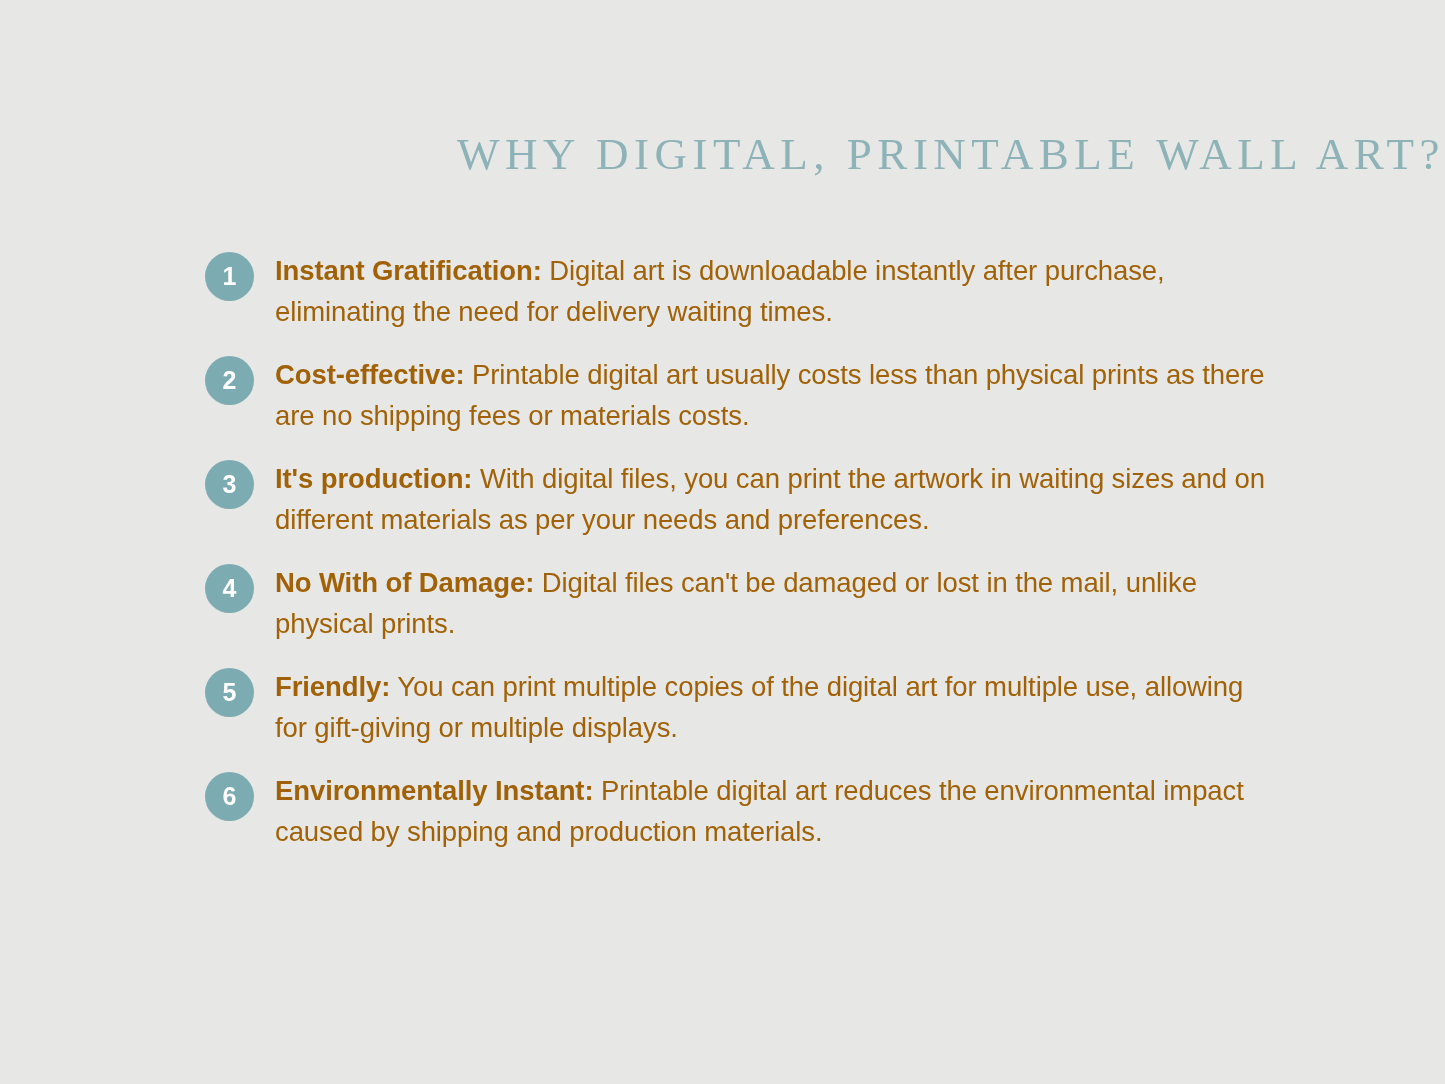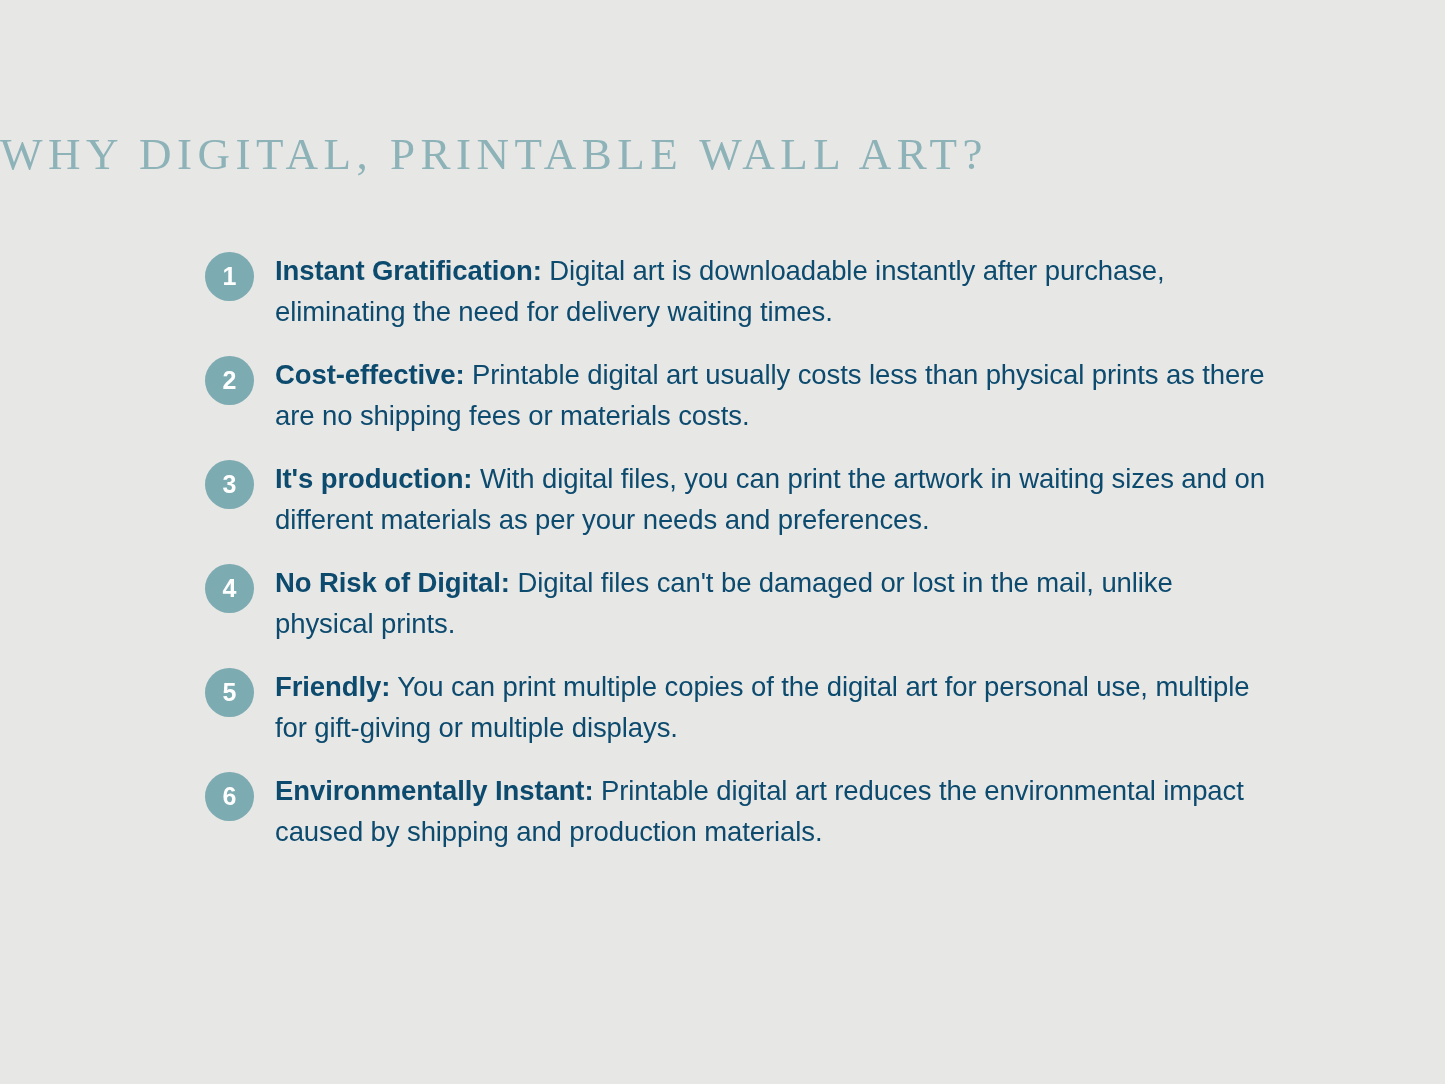--- a/index.html
+++ b/index.html
@@ -18,21 +18,21 @@
     width: 1445px;
     height: 1084px;
     background: #e7e7e6;
     box-sizing: border-box;
   }
   .title {
     position: absolute;
     top: 128px;
     left: 0;
     width: 100%;
-    text-align: left;
+    text-align: right;
     font-family: "Liberation Serif", serif;
     font-size: 45px;
     letter-spacing: 5.5px;
     color: #8db3b8;
     font-weight: 400;
     white-space: nowrap;
   }
   .list {
     position: absolute;
     top: 250px;
@@ -56,21 +56,21 @@
     display: flex;
     align-items: center;
     justify-content: center;
     margin-right: 21px;
     margin-top: 2px;
     font-family: "Liberation Sans", sans-serif;
   }
   .text {
     font-size: 27.5px;
     line-height: 41px;
-    color: #0c4a6e;
+    color: #a16207;
     font-family: "Liberation Sans", sans-serif;
     letter-spacing: -0.1px;
   }
   .text .lead {
     font-weight: 700;
   }
   .text .body {
     font-weight: 400;
   }
 </style>
@@ -100,28 +100,28 @@
     <div class="item">
       <div class="badge">3</div>
       <div class="text">
         <span class="lead">It's production:</span><span class="body"> With digital files, you can print the artwork in waiting sizes and on different materials as per your needs and preferences.</span>
       </div>
     </div>
 
     <div class="item">
       <div class="badge">4</div>
       <div class="text">
-        <span class="lead">No Risk of Digital:</span><span class="body"> Digital files can't be damaged or lost in the mail, unlike physical prints.</span>
+        <span class="lead">No With of Damage:</span><span class="body"> Digital files can't be damaged or lost in the mail, unlike physical prints.</span>
       </div>
     </div>
 
     <div class="item">
       <div class="badge">5</div>
       <div class="text">
-        <span class="lead">Friendly:</span><span class="body"> You can print multiple copies of the digital art for personal use, multiple for gift-giving or multiple displays.</span>
+        <span class="lead">Friendly:</span><span class="body"> You can print multiple copies of the digital art for multiple use, allowing for gift-giving or multiple displays.</span>
       </div>
     </div>
 
     <div class="item">
       <div class="badge">6</div>
       <div class="text">
         <span class="lead">Environmentally Instant:</span><span class="body"> Printable digital art reduces the environmental impact caused by shipping and production materials.</span>
       </div>
     </div>
 

